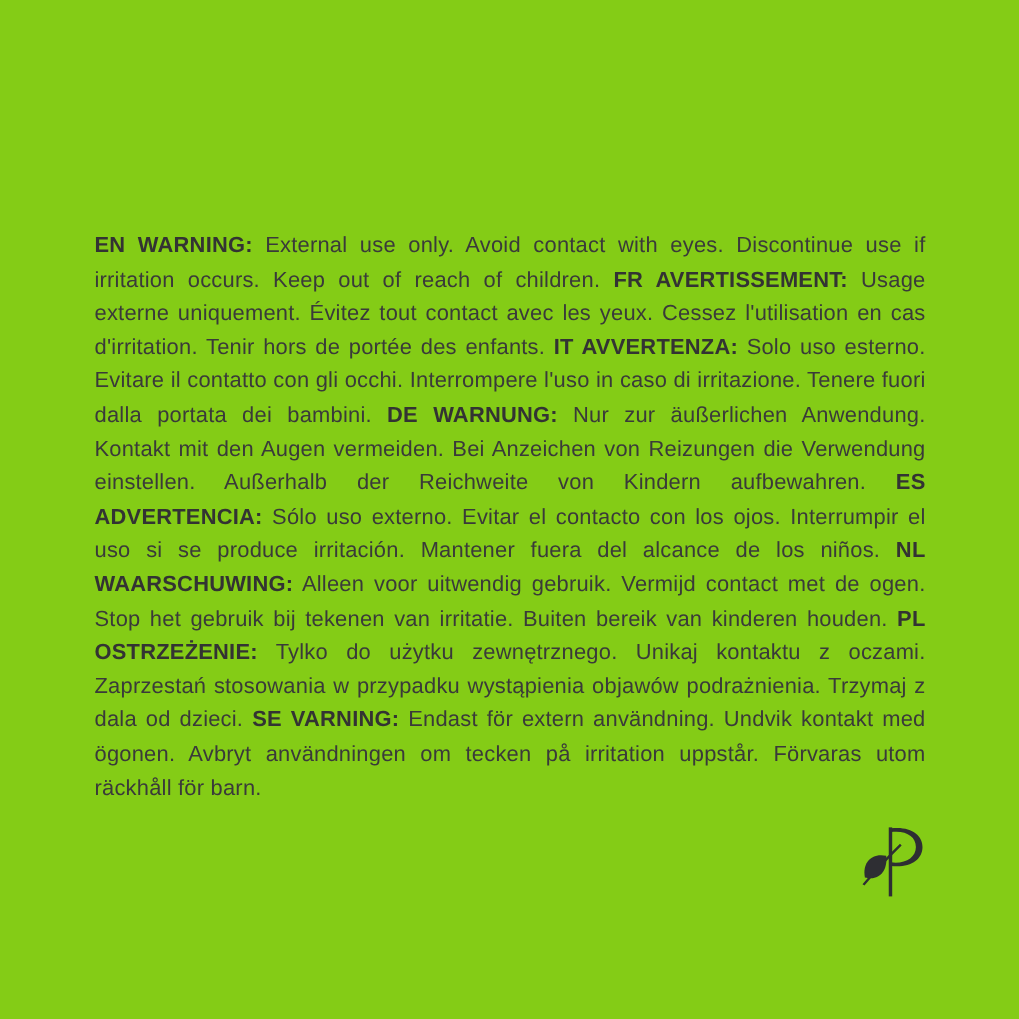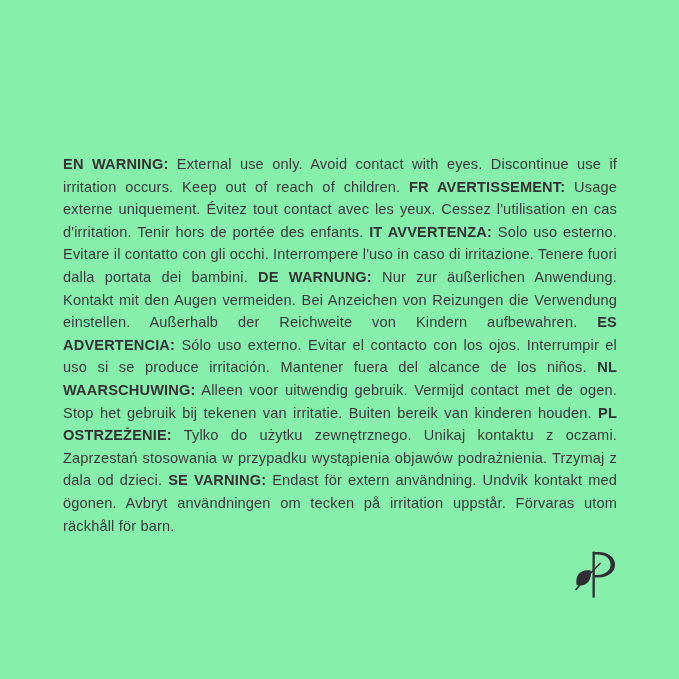--- a/index.html
+++ b/index.html
@@ -4,21 +4,21 @@
 <style>
   html, body {
     margin: 0;
     padding: 0;
     background: #ffffff;
   }
   .canvas {
     position: relative;
     width: 679px;
     height: 679px;
-    background: #86efac;
+    background: #84cc16;
     overflow: hidden;
     font-family: "Liberation Sans", "DejaVu Sans", sans-serif;
   }
   .warning {
     position: absolute;
     left: 63px;
     top: 153px;
     width: 554px;
     margin: 0;
     font-size: 14.6px;

